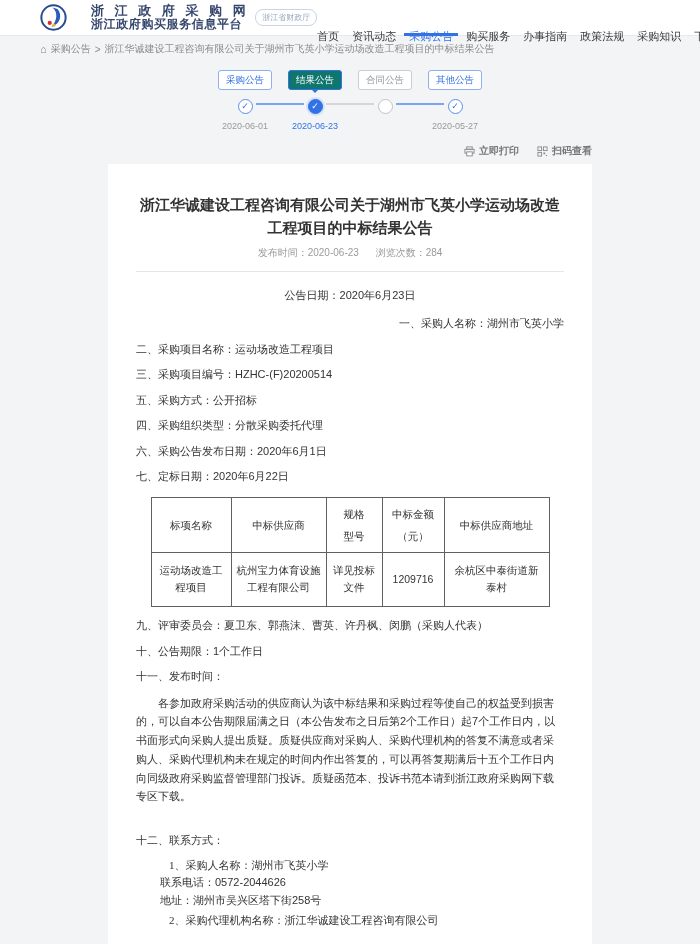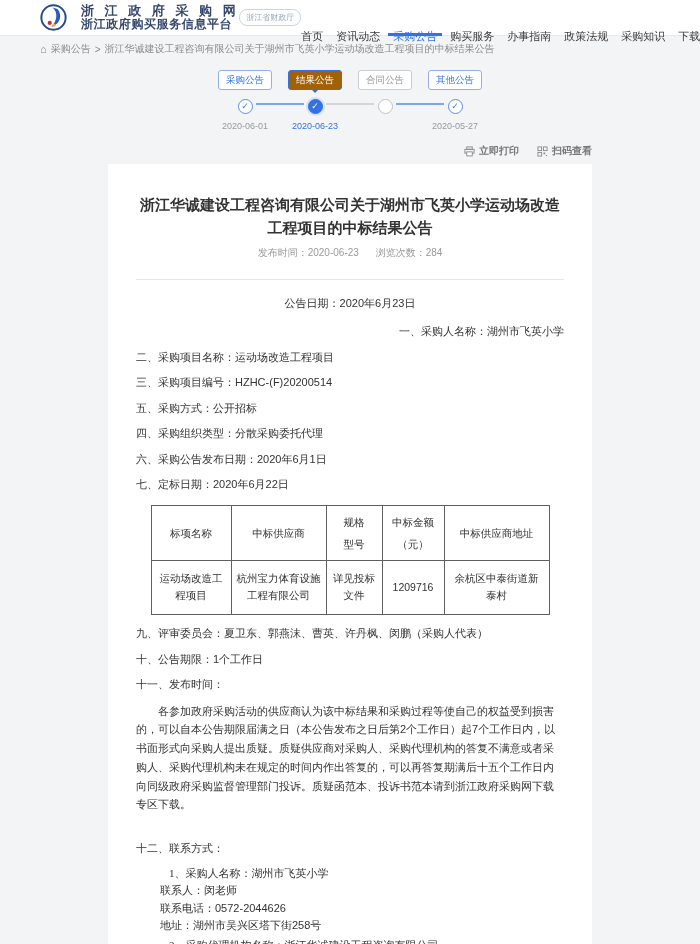--- a/index.html
+++ b/index.html
@@ -7,28 +7,28 @@
   body {
     width:700px; height:944px; overflow:hidden;
     background:#f3f4f6;
     font-family:"Liberation Sans","DejaVu Sans",sans-serif;
   }
   
   .header {
     height:36px; background:#fff; border-bottom:1px solid #e9e9e9;
     display:flex; align-items:center; padding:0 32px 0 40px;
   }
-  .logo-group { display:flex; align-items:center; gap:14px; }
+  .logo-group { display:flex; align-items:center; gap:24px; }
   .logo-svg { width:27px; height:27px; display:block; }
   .logo-text { display:flex; flex-direction:column; line-height:1.1; }
   .logo-title { font-size:13px; font-weight:bold; color:#35476d; letter-spacing:3.5px; white-space:nowrap; }
   .logo-subtitle { font-size:12px; font-weight:bold; color:#35476d; letter-spacing:0.6px; white-space:nowrap; }
   .gov-badge {
     font-size:8px; color:#97a5bd; border:1px solid #c9d4e6; border-radius:8px;
-    padding:2px 6px; white-space:nowrap; background:#fff;
+    padding:2px 6px; margin-left:6px; white-space:nowrap; background:#fff;
   }
   .nav { margin-left:auto; display:flex; gap:13px; align-self:stretch; align-items:stretch; }
   .nav-item {
     font-size:11px; color:#3a3a3a; display:flex; align-items:center;
     position:relative; cursor:pointer; white-space:nowrap;margin-top:36px;
   }
   .nav-item.active { color:#3272e4; }
   .nav-item.active::after {
     content:""; position:absolute; left:-5px; right:-5px; bottom:0; height:3px; background:#3272e4;
   }
@@ -42,21 +42,21 @@
   .crumb-current { overflow:hidden; text-overflow:ellipsis; }
   
   .timeline { width:280px; margin:10px auto 0; position:relative; display:flex; }
   .step { width:70px; display:flex; flex-direction:column; align-items:center; }
   .badge {
     font-size:9.5px; padding:2.5px 7px; border-radius:3px; background:#fff;
     position:relative; white-space:nowrap; cursor:pointer;
   }
   .badge.outline-blue { border:1px solid #8fb0ee; color:#3272e4; }
   .badge.outline-gray { border:1px solid #cccccc; color:#999; }
-  .badge.solid { background:#a16207; color:#fff; border:1px solid #3272e4; }
+  .badge.solid { background:#0f766e; color:#fff; border:1px solid #3272e4; }
   .badge.solid::after {
     content:""; position:absolute; left:50%; bottom:-4px; margin-left:-4px;
     border-left:4px solid transparent; border-right:4px solid transparent; border-top:4px solid #3272e4;
   }
   .circle {
     width:15px; height:15px; border-radius:50%; margin-top:9px; background:#fff;
     display:flex; align-items:center; justify-content:center; font-size:9px; line-height:1;
   }
   .circle.done { border:1.5px solid #5b8ee9; color:#3272e4; }
   .circle.active { background:#3272e4; border:1.5px solid #3272e4; color:#fff; box-shadow:0 0 0 2px #d6e2f9; }
@@ -72,21 +72,21 @@
     width:484px; margin:12px auto 6px; display:flex; justify-content:flex-end;
     gap:18px; font-size:10px; color:#777; align-items:center;font-weight:bold;
   }
   .action { display:flex; align-items:center; gap:4px; cursor:pointer; }
   .action svg { width:11px; height:11px; display:block; }
   
   .card { width:484px; margin:0 auto; background:#fff; padding:30px 28px; min-height:750px; }
   .doc-title { font-size:15px; font-weight:bold; color:#333; text-align:center; line-height:1.5; margin:0 4px; }
   .doc-meta {
     text-align:center; font-size:10px; color:#9b9b9b;
-    margin-top:7px; padding-bottom:19px; border-bottom:1px solid #e6e6e6;
+    margin-top:7px; padding-bottom:11px; border-bottom:1px solid #e6e6e6;
   }
   .doc-meta .m2 { margin-left:14px; }
   .doc-date { text-align:center; font-size:11px; color:#333; margin-top:16px; }
   .items { margin-top:12px; }
   .item { font-size:11px; color:#333; margin:9px 0; line-height:1.5; }
   .item.first { padding-left:46px;text-align:right; }
   
   .result-table { border-collapse:collapse; margin:12px auto 10px; width:398px; table-layout:fixed; }
   .result-table th, .result-table td {
     border:1px solid #606060; font-size:10.5px; color:#333; font-weight:normal; text-align:center;
@@ -233,19 +233,18 @@
   <div class="item">九、评审委员会：夏卫东、郭燕沫、曹英、许丹枫、闵鹏（采购人代表）</div>
   <div class="item">十、公告期限：1个工作日</div>
   <div class="item">十一、发布时间：</div>
 
   <div class="para">各参加政府采购活动的供应商认为该中标结果和采购过程等使自己的权益受到损害的，可以自本公告期限届满之日（本公告发布之日后第2个工作日）起7个工作日内，以书面形式向采购人提出质疑。质疑供应商对采购人、采购代理机构的答复不满意或者采购人、采购代理机构未在规定的时间内作出答复的，可以再答复期满后十五个工作日内向同级政府采购监督管理部门投诉。质疑函范本、投诉书范本请到浙江政府采购网下载专区下载。</div>
 
   <div class="item">十二、联系方式：</div>
 
   <div>
     <div class="contact-line num">1、采购人名称：湖州市飞英小学</div>
-    <div class="contact-line detail">联系人：闵老师</div>
     <div class="contact-line detail">联系电话：0572-2044626</div>
     <div class="contact-line detail">地址：湖州市吴兴区塔下街258号</div>
     <div class="contact-line num">2、采购代理机构名称：浙江华诚建设工程咨询有限公司</div>
 
   </div>
 </div>
 
 </body></html>

